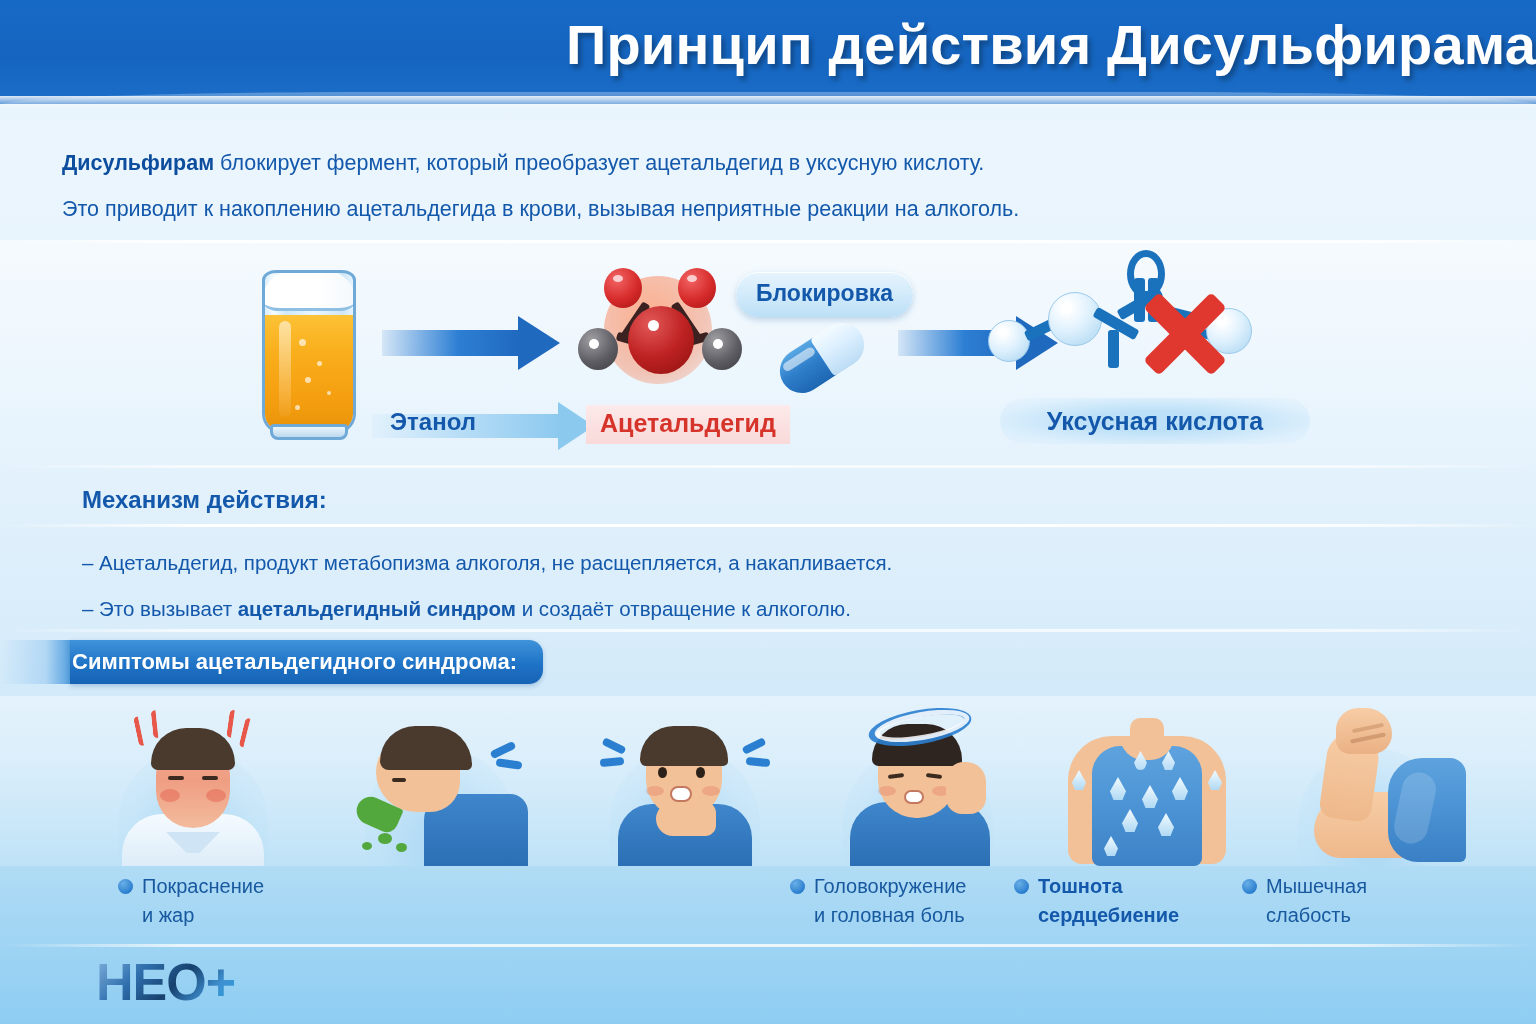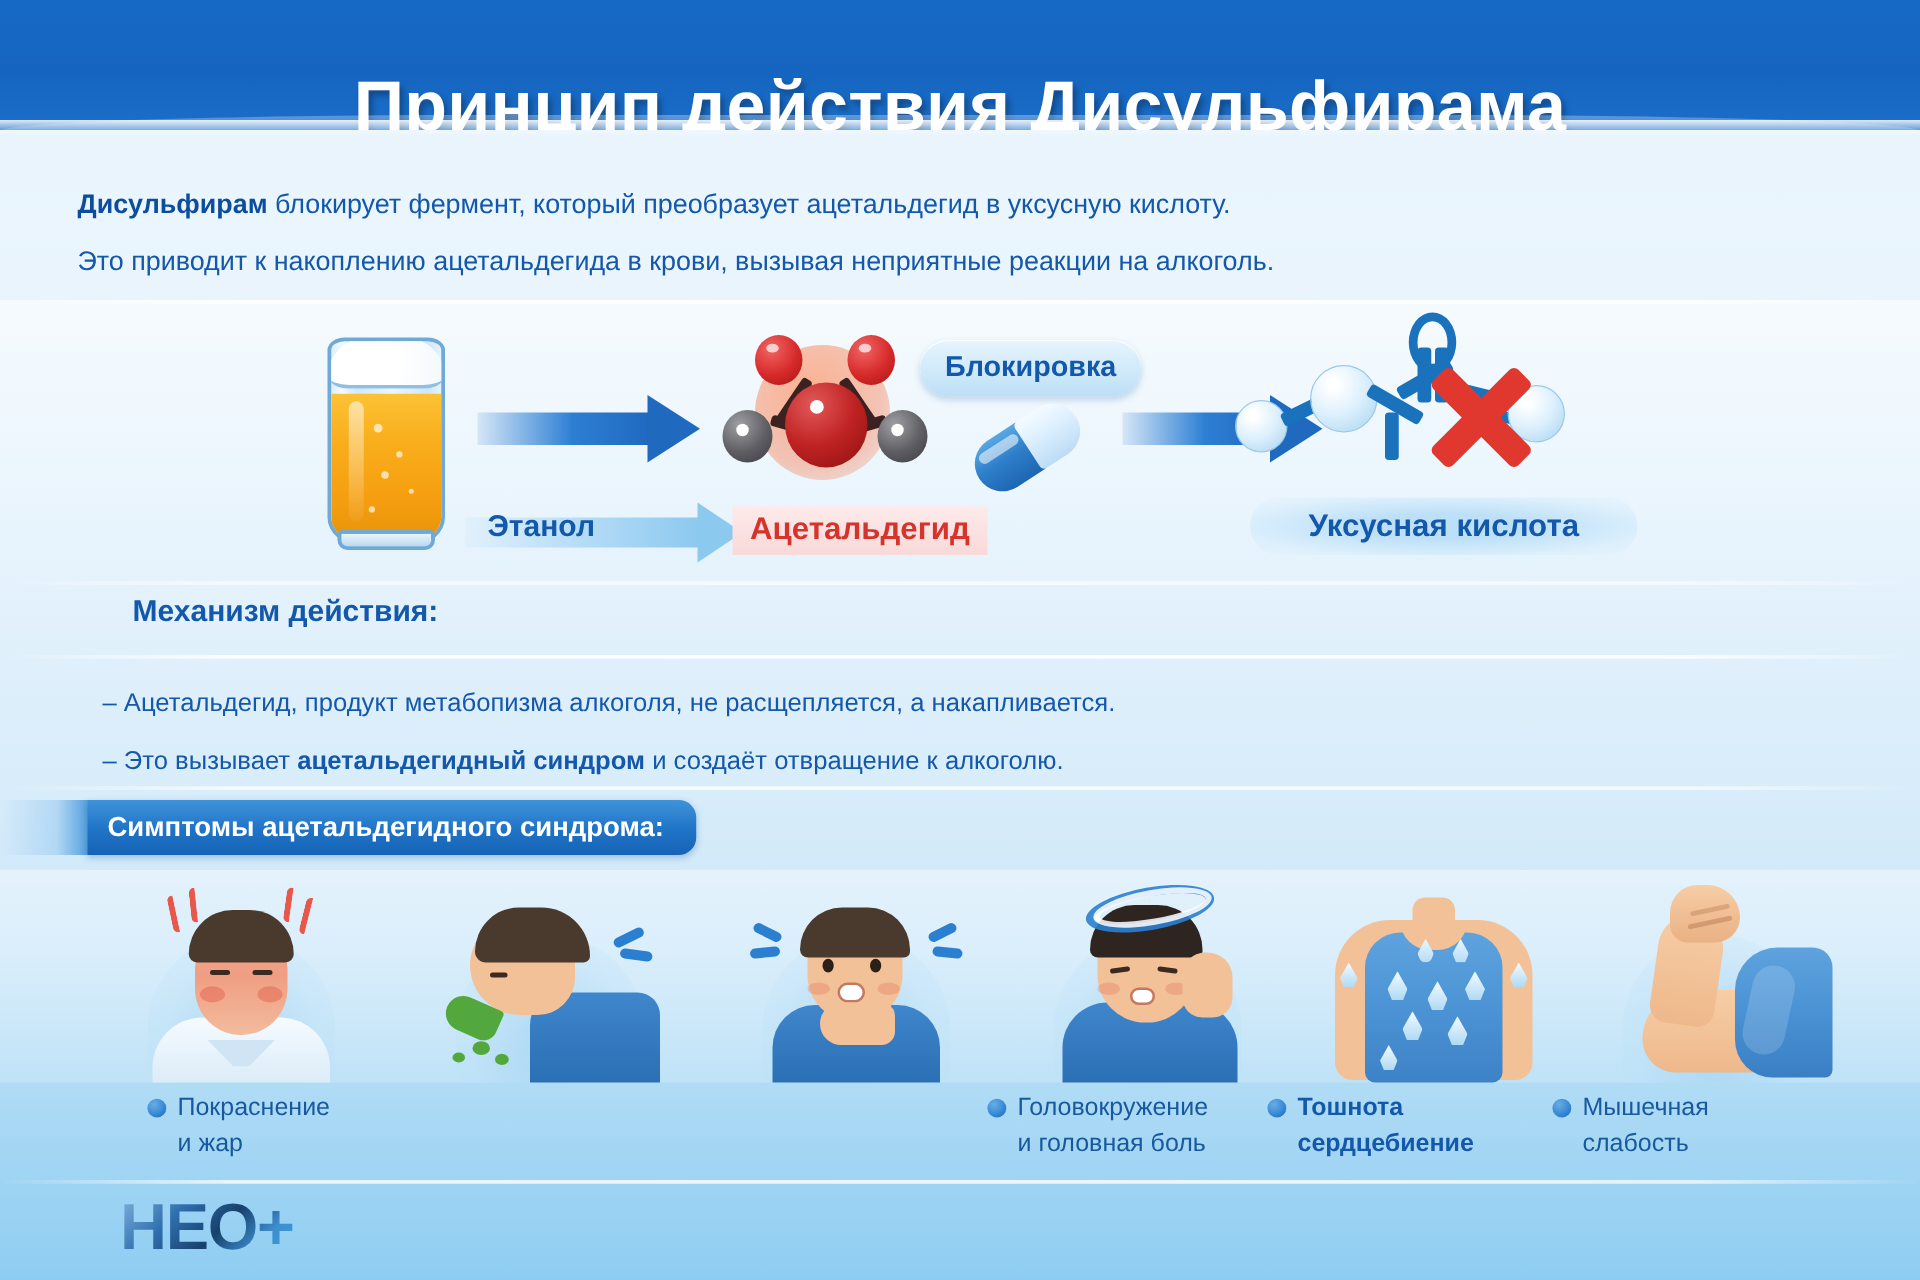--- a/index.html
+++ b/index.html
@@ -22,25 +22,24 @@
     background: linear-gradient(180deg, #1769c6 0%, #1565c0 55%, #1b6ec9 100%);
     overflow: hidden;
   }
   .header::after {
     content: ""; position: absolute; left: 0; bottom: -14px; width: 100%; height: 26px;
     background: linear-gradient(180deg, rgba(255,255,255,.30), rgba(255,255,255,0));
     border-radius: 50% / 100%;
   }
   .header-title {
     position: absolute; left: 0; top: 12px; width: 100%;
-    text-align: center; color: #ffffff;
+    text-align: right; color: #ffffff;
     font-size: 56px; font-weight: bold; letter-spacing: .2px;
     text-shadow: 3px 4px 5px rgba(0,0,0,.30);
     font-family: "Liberation Sans", sans-serif;
-    margin-top: 40px;
   }
   .header-sheen {
     position: absolute; left: 0; top: 96px; width: 100%; height: 12px;
     background: linear-gradient(180deg, rgba(255,255,255,.85), rgba(255,255,255,.05));
   }
 
   
   .divider {
     position: absolute; height: 3px; left: 0; width: 100%;
     background: linear-gradient(90deg, rgba(255,255,255,0) 0%, rgba(255,255,255,.9) 12%,
@@ -194,34 +193,34 @@
     border-radius: 24px;
   }
   .lbl-acid {
     position:absolute; left:1000px; top:407px; width:310px; text-align:center;
     color:#1358ab; font-size:25px; font-weight:bold; white-space:nowrap;
   }
 
   
   .mech { position:absolute; left:0; top:472px; width:1536px; height:162px; }
   .mech-title {
-    position:absolute; left:82px; top:4px; color:#1358ab;
-    font-size:24px; font-weight:bold;margin-left:24px;
+    position:absolute; left:82px; top:14px; color:#1358ab;
+    font-size:24px; font-weight:bold;
   }
   .mech-line { position:absolute; left:0; top:52px; }
   .mech-items { position:absolute; left:82px; top:68px; }
   .mech-items p {
     color:#1358ab; font-size:20.5px; line-height:46px; white-space:nowrap;
   }
   .mech-items b { font-weight:bold; }
   .mech-bot-line { position:absolute; left:0; bottom:2px; opacity:.8; }
 
   
   .sym-header {
-    position:absolute; left:70px; top:640px; height:44px; padding:0 26px 0 16px;
+    position:absolute; left:70px; top:640px; height:44px; padding:0 26px 0 2px;
     display:flex; align-items:center;
     background: linear-gradient(180deg,#3f93da 0%, #1f73c6 55%, #1663b5 100%);
     border-radius: 0 14px 14px 0;
     box-shadow: 0 2px 5px rgba(30,90,150,.28);
   }
   .sym-header-left {
     position:absolute; left:0; top:640px; width:76px; height:44px;
     background: linear-gradient(90deg, rgba(255,255,255,0) 0%, rgba(150,200,240,.55) 60%, #3f93da 100%);
   }
   .sym-header span { color:#ffffff; font-size:22px; font-weight:bold; white-space:nowrap; }

